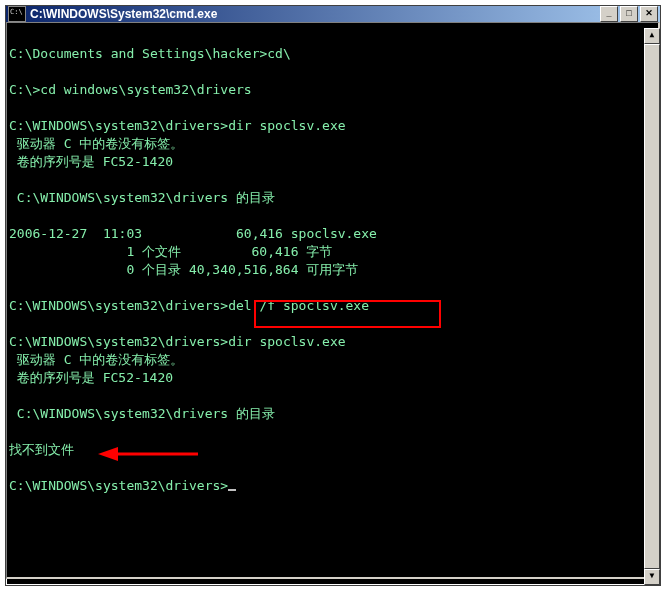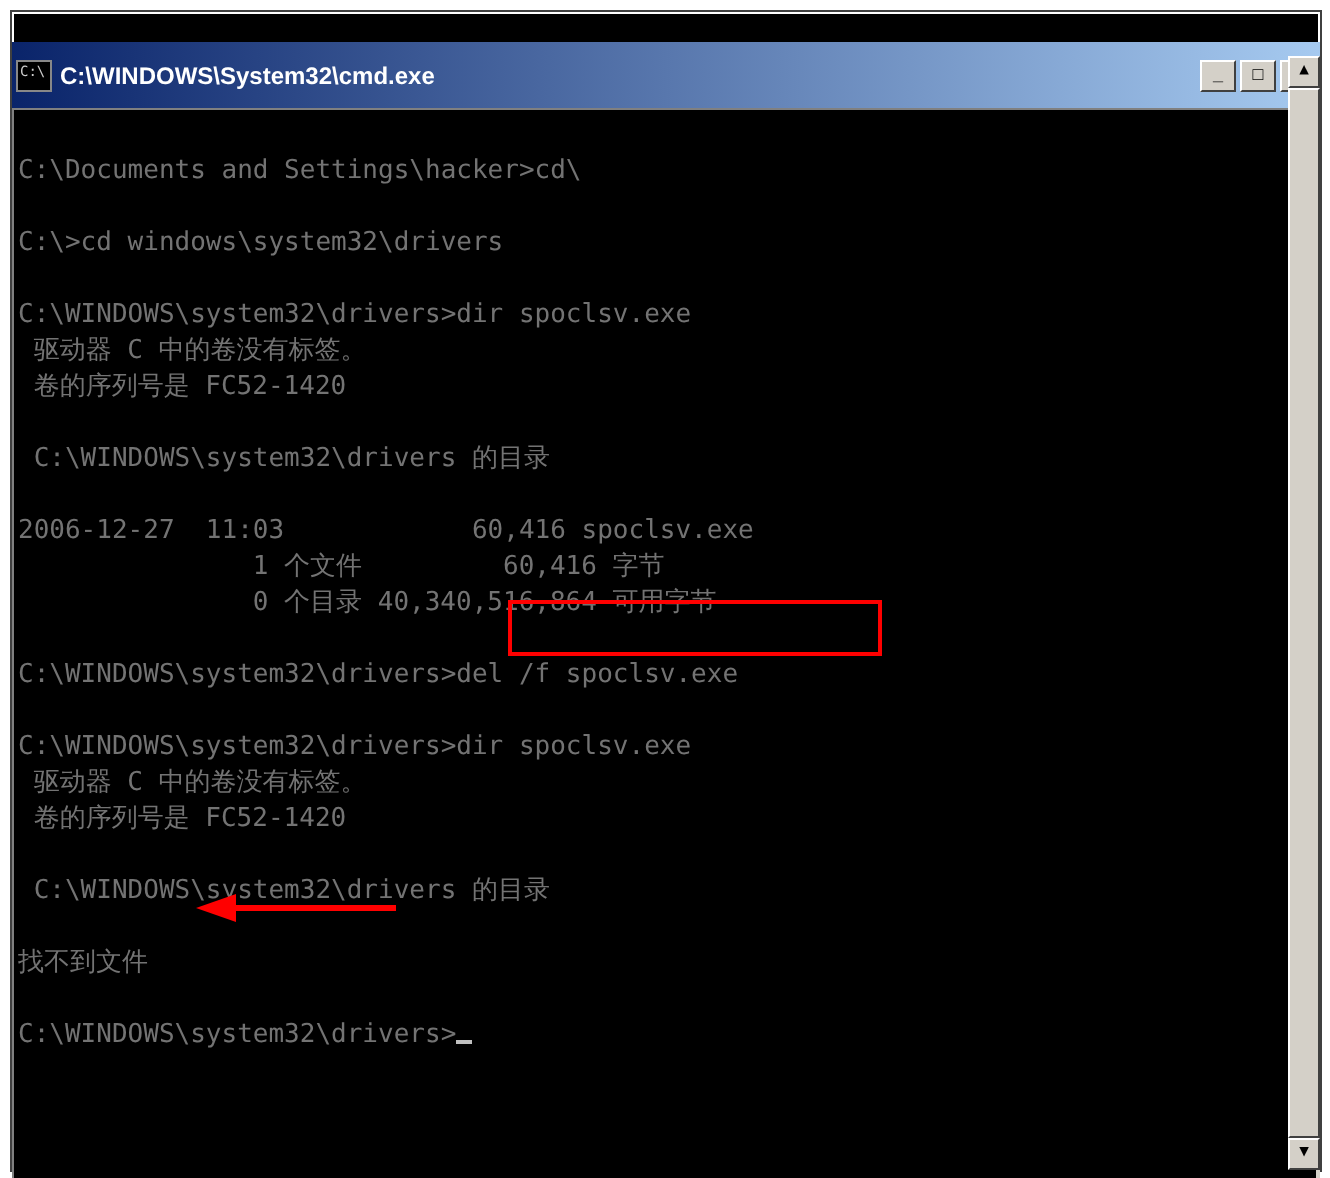--- a/index.html
+++ b/index.html
@@ -15,27 +15,26 @@
     position: absolute;
     left: 5px;
     top: 5px;
     width: 654px;
     height: 579px;
     border: 1px solid #404040;
     background: #000;
     box-shadow: 0 0 0 1px #fff inset;
   }
   .titlebar {
-    height: 33px;
+    height: 16px;
     background: linear-gradient(to right, #0a246a, #a6caf0);
     display: flex;
-    align-items: center;
+    align-items: flex-end;
     justify-content: space-between;
     padding: 0 2px;
-    margin-top: 15px;
   }
   .title-left {
     display: flex;
     align-items: center;
     gap: 4px;
   }
   .title-icon {
     width: 16px;
     height: 14px;
     background: #000;
@@ -70,21 +69,21 @@
     border-bottom-color: #404040;
     font-size: 9px;
     line-height: 12px;
     text-align: center;
     font-family: "Marlett", "Arial", sans-serif;
     font-weight: bold;
     color: #000;
   }
   .terminal {
     background: #000;
-    color: #737373;
+    color: #86efac;
     font-family: "NSimSun", "SimSun", "Consolas", monospace;
     font-size: 13px;
     line-height: 18px;
     padding: 4px 2px;
     white-space: pre;
     position: relative;
     height: calc(100% - 22px);
     box-sizing: border-box;
     border: 2px solid #d4d0c8;
     border-top: 1px solid #808080;

